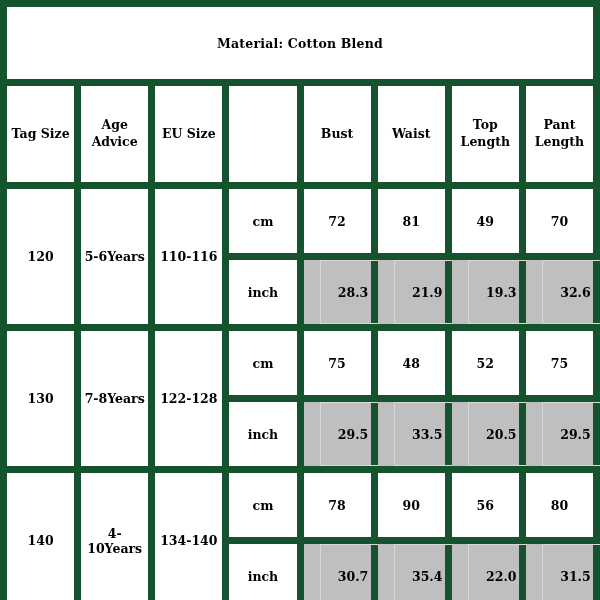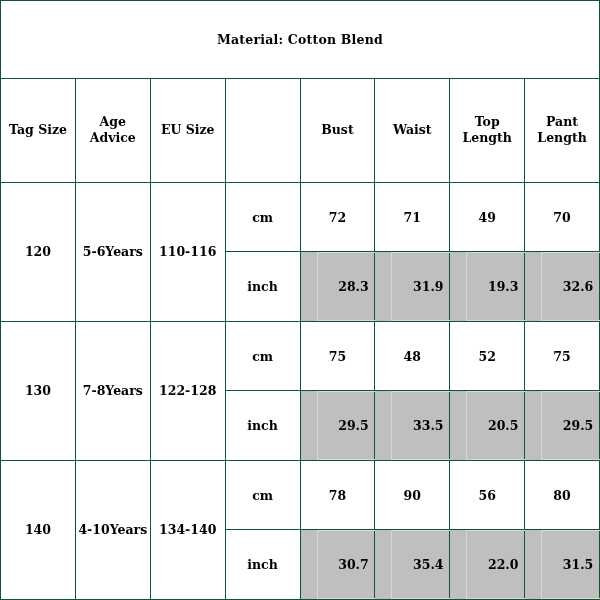--- a/index.html
+++ b/index.html
@@ -15,21 +15,21 @@
     overflow: hidden;
   }
   #size-chart {
     width: 600px;
     height: 600px;
     box-sizing: border-box;
     border-collapse: collapse;
     table-layout: fixed;
   }
   #size-chart td {
-    border: 1px solid #14532d;
+    border: 7px solid #14532d;
     text-align: center;
     vertical-align: middle;
     font-size: 12.5px;
     font-weight: bold;
     padding: 0;
     background: #ffffff;
   }
   .title-cell {
     font-size: 15px;
     font-weight: bold;
@@ -101,31 +101,31 @@
         <div>Length</div>
       </td>
     </tr>
 
     <tr class="row-sep">
       <td class="tag-cell" rowspan="2">120</td>
       <td class="age-cell" rowspan="2">5-6Years</td>
       <td class="eu-cell" rowspan="2">110-116</td>
       <td class="unit-cell val-cm">cm</td>
       <td class="val-cm">72</td>
-      <td class="val-cm">71</td>
+      <td class="val-cm">81</td>
       <td class="val-cm">49</td>
       <td class="val-cm">70</td>
     </tr>
     <tr>
       <td class="unit-cell val-inch">inch</td>
       <td class="val-inch shaded">
           <div class="inner">28.3</div>
         </td>
       <td class="val-inch shaded">
-          <div class="inner">31.9</div>
+          <div class="inner">21.9</div>
         </td>
       <td class="val-inch shaded">
           <div class="inner">19.3</div>
         </td>
       <td class="val-inch shaded">
           <div class="inner">32.6</div>
         </td>
     </tr>
 
     <tr class="row-sep">

